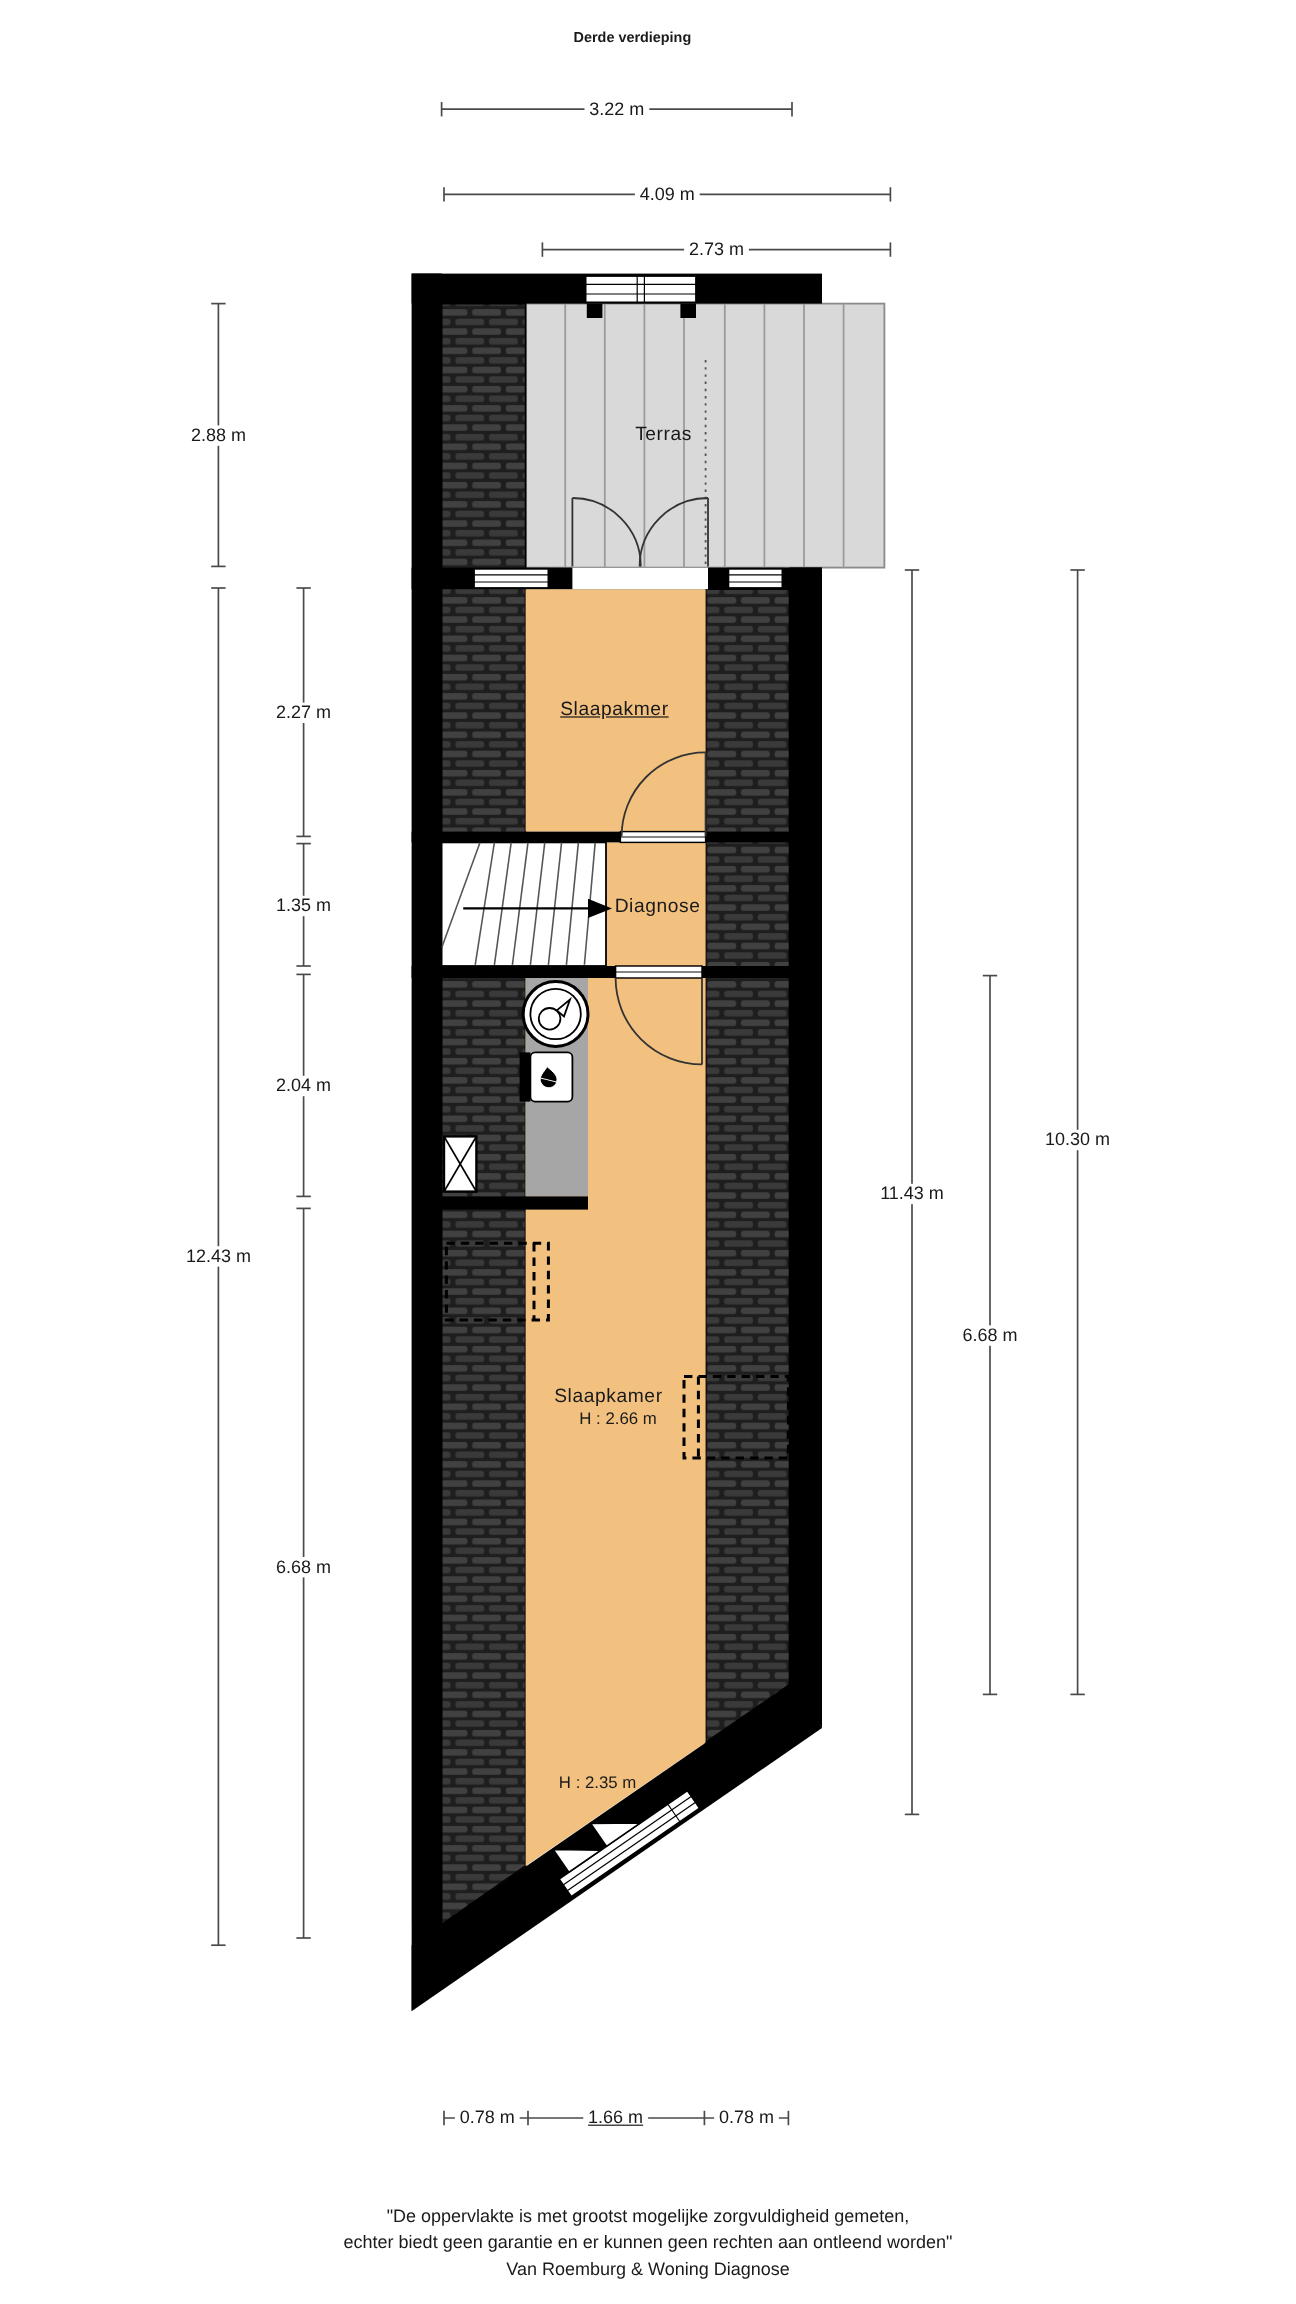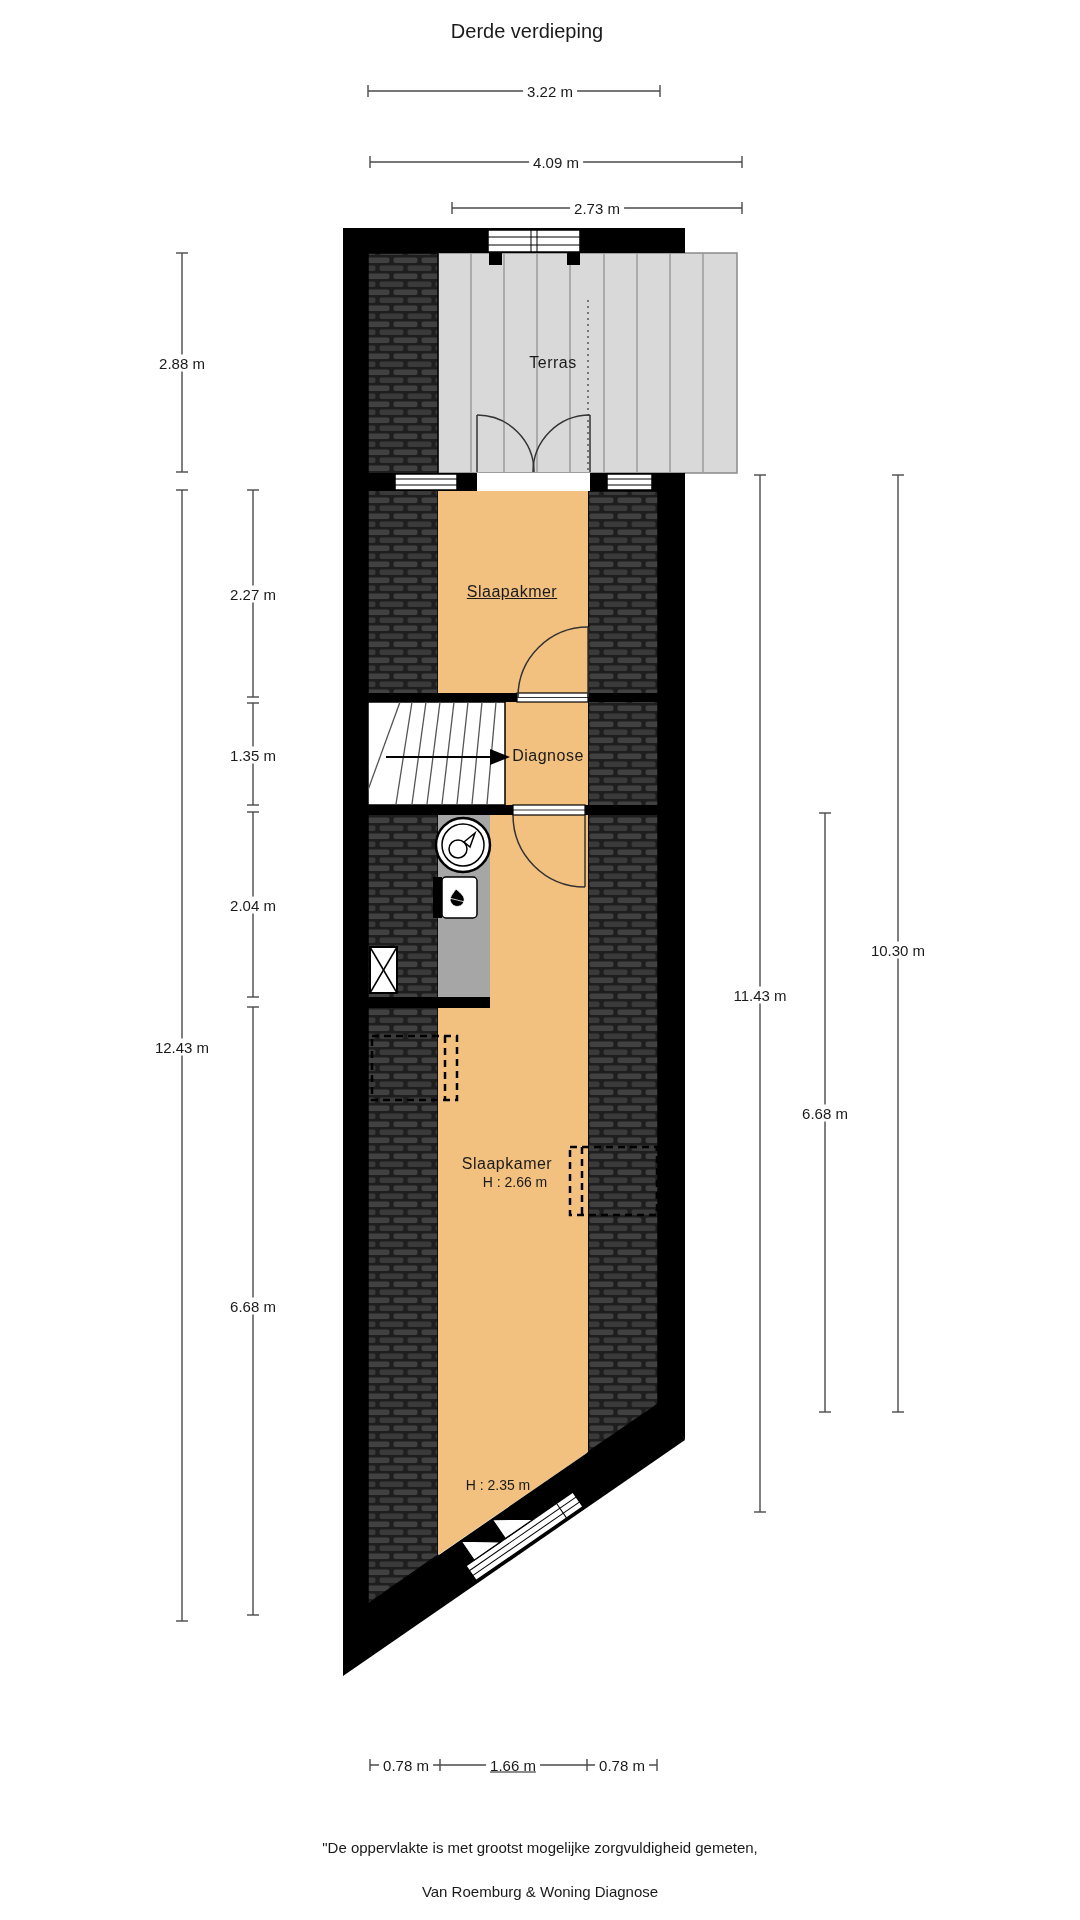--- a/index.html
+++ b/index.html
@@ -6,21 +6,21 @@
   html,body { background:#ffffff; }
   #canvas {
     position:relative; width:1080px; height:1920px; background:#ffffff;
     font-family:"Liberation Sans", sans-serif; color:#1a1a1a; overflow:hidden;
   }
   #plan-svg { position:absolute; left:0; top:0; }
   .lbl { position:absolute; transform:translate(-50%,-50%); white-space:nowrap; color:#1a1a1a; }
   .dim { font-size:15px; background:#ffffff; padding:0 4px; }
   .room { font-size:16px; letter-spacing:0.5px; }
   .room-sub { font-size:14px;padding-left:16px; }
-  .title { font-size:20px; }
+  .title { font-size:12px;font-weight:bold; }
   .footer-line { font-size:15px; }
 </style>
 </head>
 <body>
 
 <div id="canvas">
 
   <svg id="plan-svg" width="1080" height="1920" viewBox="0 0 1080 1920">
     <defs>
       <pattern id="tiles" width="28" height="16" patternUnits="userSpaceOnUse">
@@ -215,21 +215,21 @@
       <line x1="370" y1="1765" x2="657" y2="1765"></line>
       <line x1="370" y1="1759" x2="370" y2="1771"></line>
         <line x1="440" y1="1759" x2="440" y2="1771"></line>
       <line x1="587" y1="1759" x2="587" y2="1771"></line>
         <line x1="657" y1="1759" x2="657" y2="1771"></line>
     </g>
   </svg>
 
   <span class="lbl title" style="left:527px; top:31px;">Derde verdieping</span>
 
-  <span class="lbl dim" style="left:514px; top:91px;margin-left:36px;">3.22 m</span>
+  <span class="lbl dim" style="left:514px; top:91px;">3.22 m</span>
   <span class="lbl dim" style="left:556px; top:162px;">4.09 m</span>
   <span class="lbl dim" style="left:597px; top:208px;">2.73 m</span>
 
   <span class="lbl dim" style="left:182px; top:363px;">2.88 m</span>
   <span class="lbl dim" style="left:182px; top:1047px;">12.43 m</span>
   <span class="lbl dim" style="left:253px; top:594px;">2.27 m</span>
   <span class="lbl dim" style="left:253px; top:755px;">1.35 m</span>
   <span class="lbl dim" style="left:253px; top:905px;">2.04 m</span>
   <span class="lbl dim" style="left:253px; top:1306px;">6.68 m</span>
 
@@ -242,15 +242,16 @@
   <span class="lbl dim" style="left:622px; top:1765px;">0.78 m</span>
 
   <span class="lbl room" style="left:553px; top:363px;">Terras</span>
   <span class="lbl room" style="left:512px; top:592px;text-decoration:underline;">Slaapakmer</span>
   <span class="lbl room" style="left:548px; top:756px;">Diagnose</span>
   <span class="lbl room" style="left:507px; top:1164px;">Slaapkamer</span>
   <span class="lbl room-sub" style="left:507px; top:1182px;">H : 2.66 m</span>
   <span class="lbl room-sub" style="left:490px; top:1485px;">H : 2.35 m</span>
 
   <span class="lbl footer-line" style="left:540px; top:1847px;">"De oppervlakte is met grootst mogelijke zorgvuldigheid gemeten,</span>
+  <span class="lbl footer-line" style="left:540px; top:1869px;">echter biedt geen garantie en er kunnen geen rechten aan ontleend worden"</span>
   <span class="lbl footer-line" style="left:540px; top:1891px;">Van Roemburg &amp; Woning Diagnose</span>
 
 </div>
 
 </body></html>

